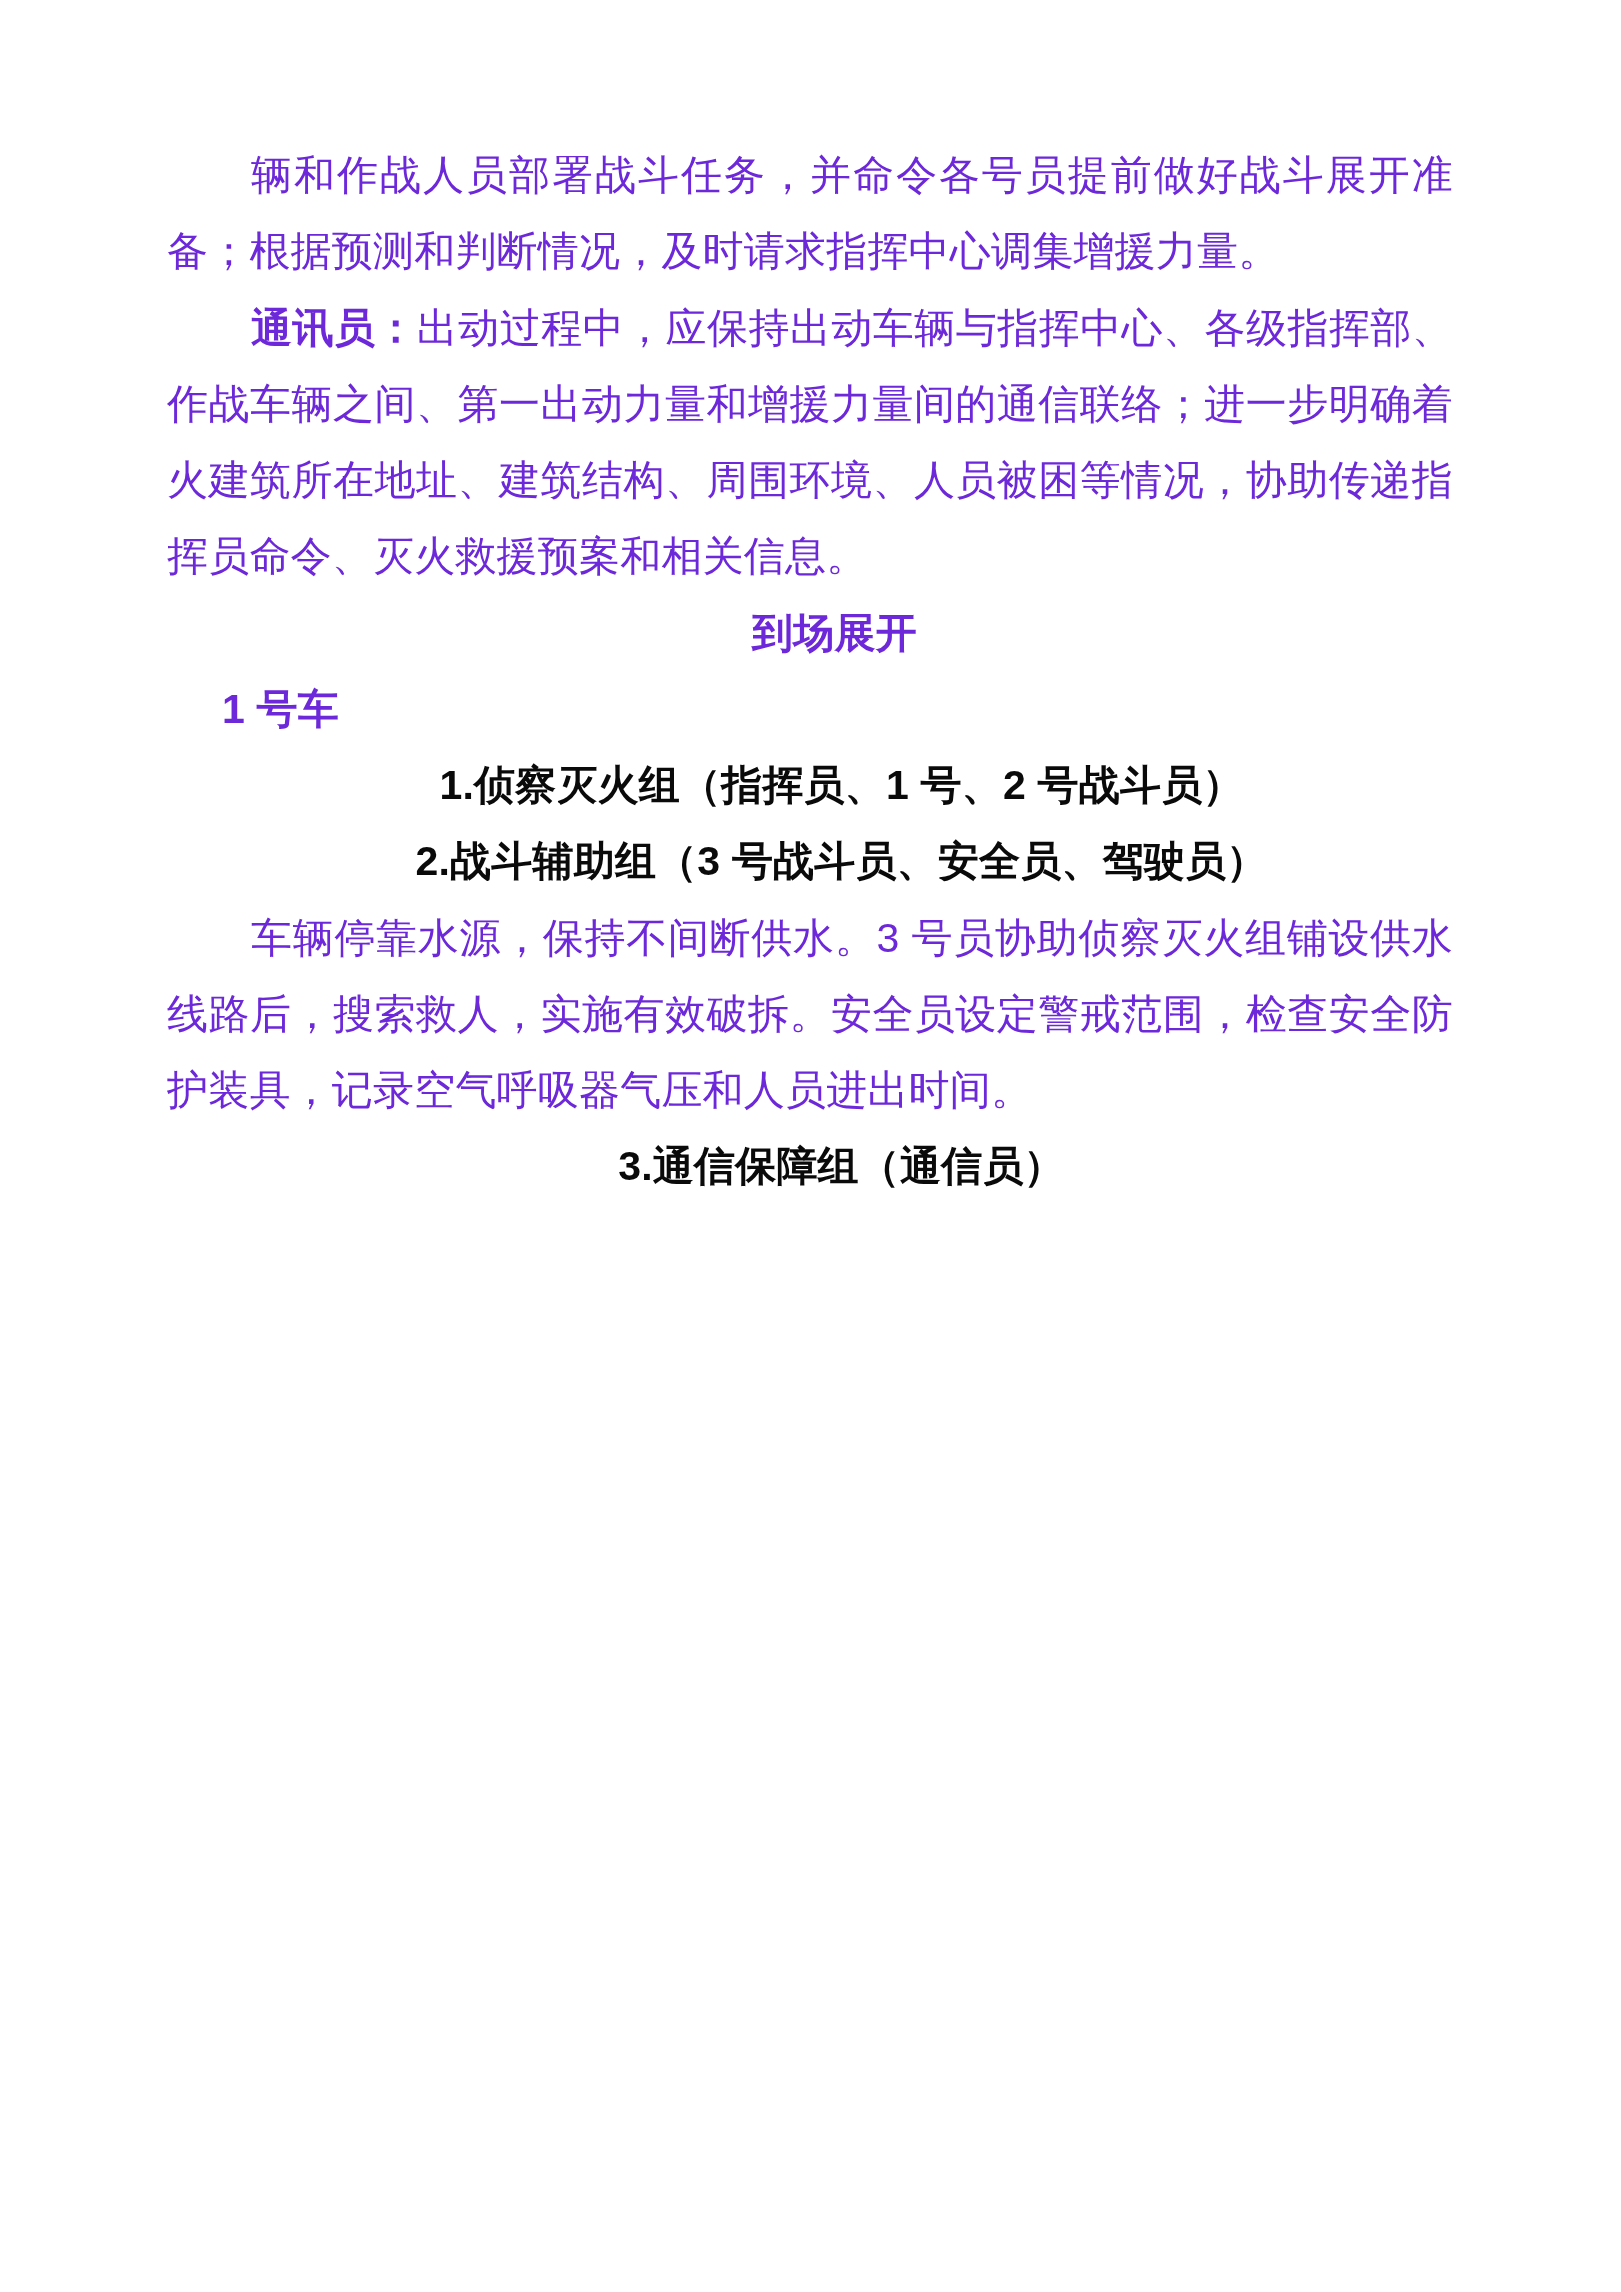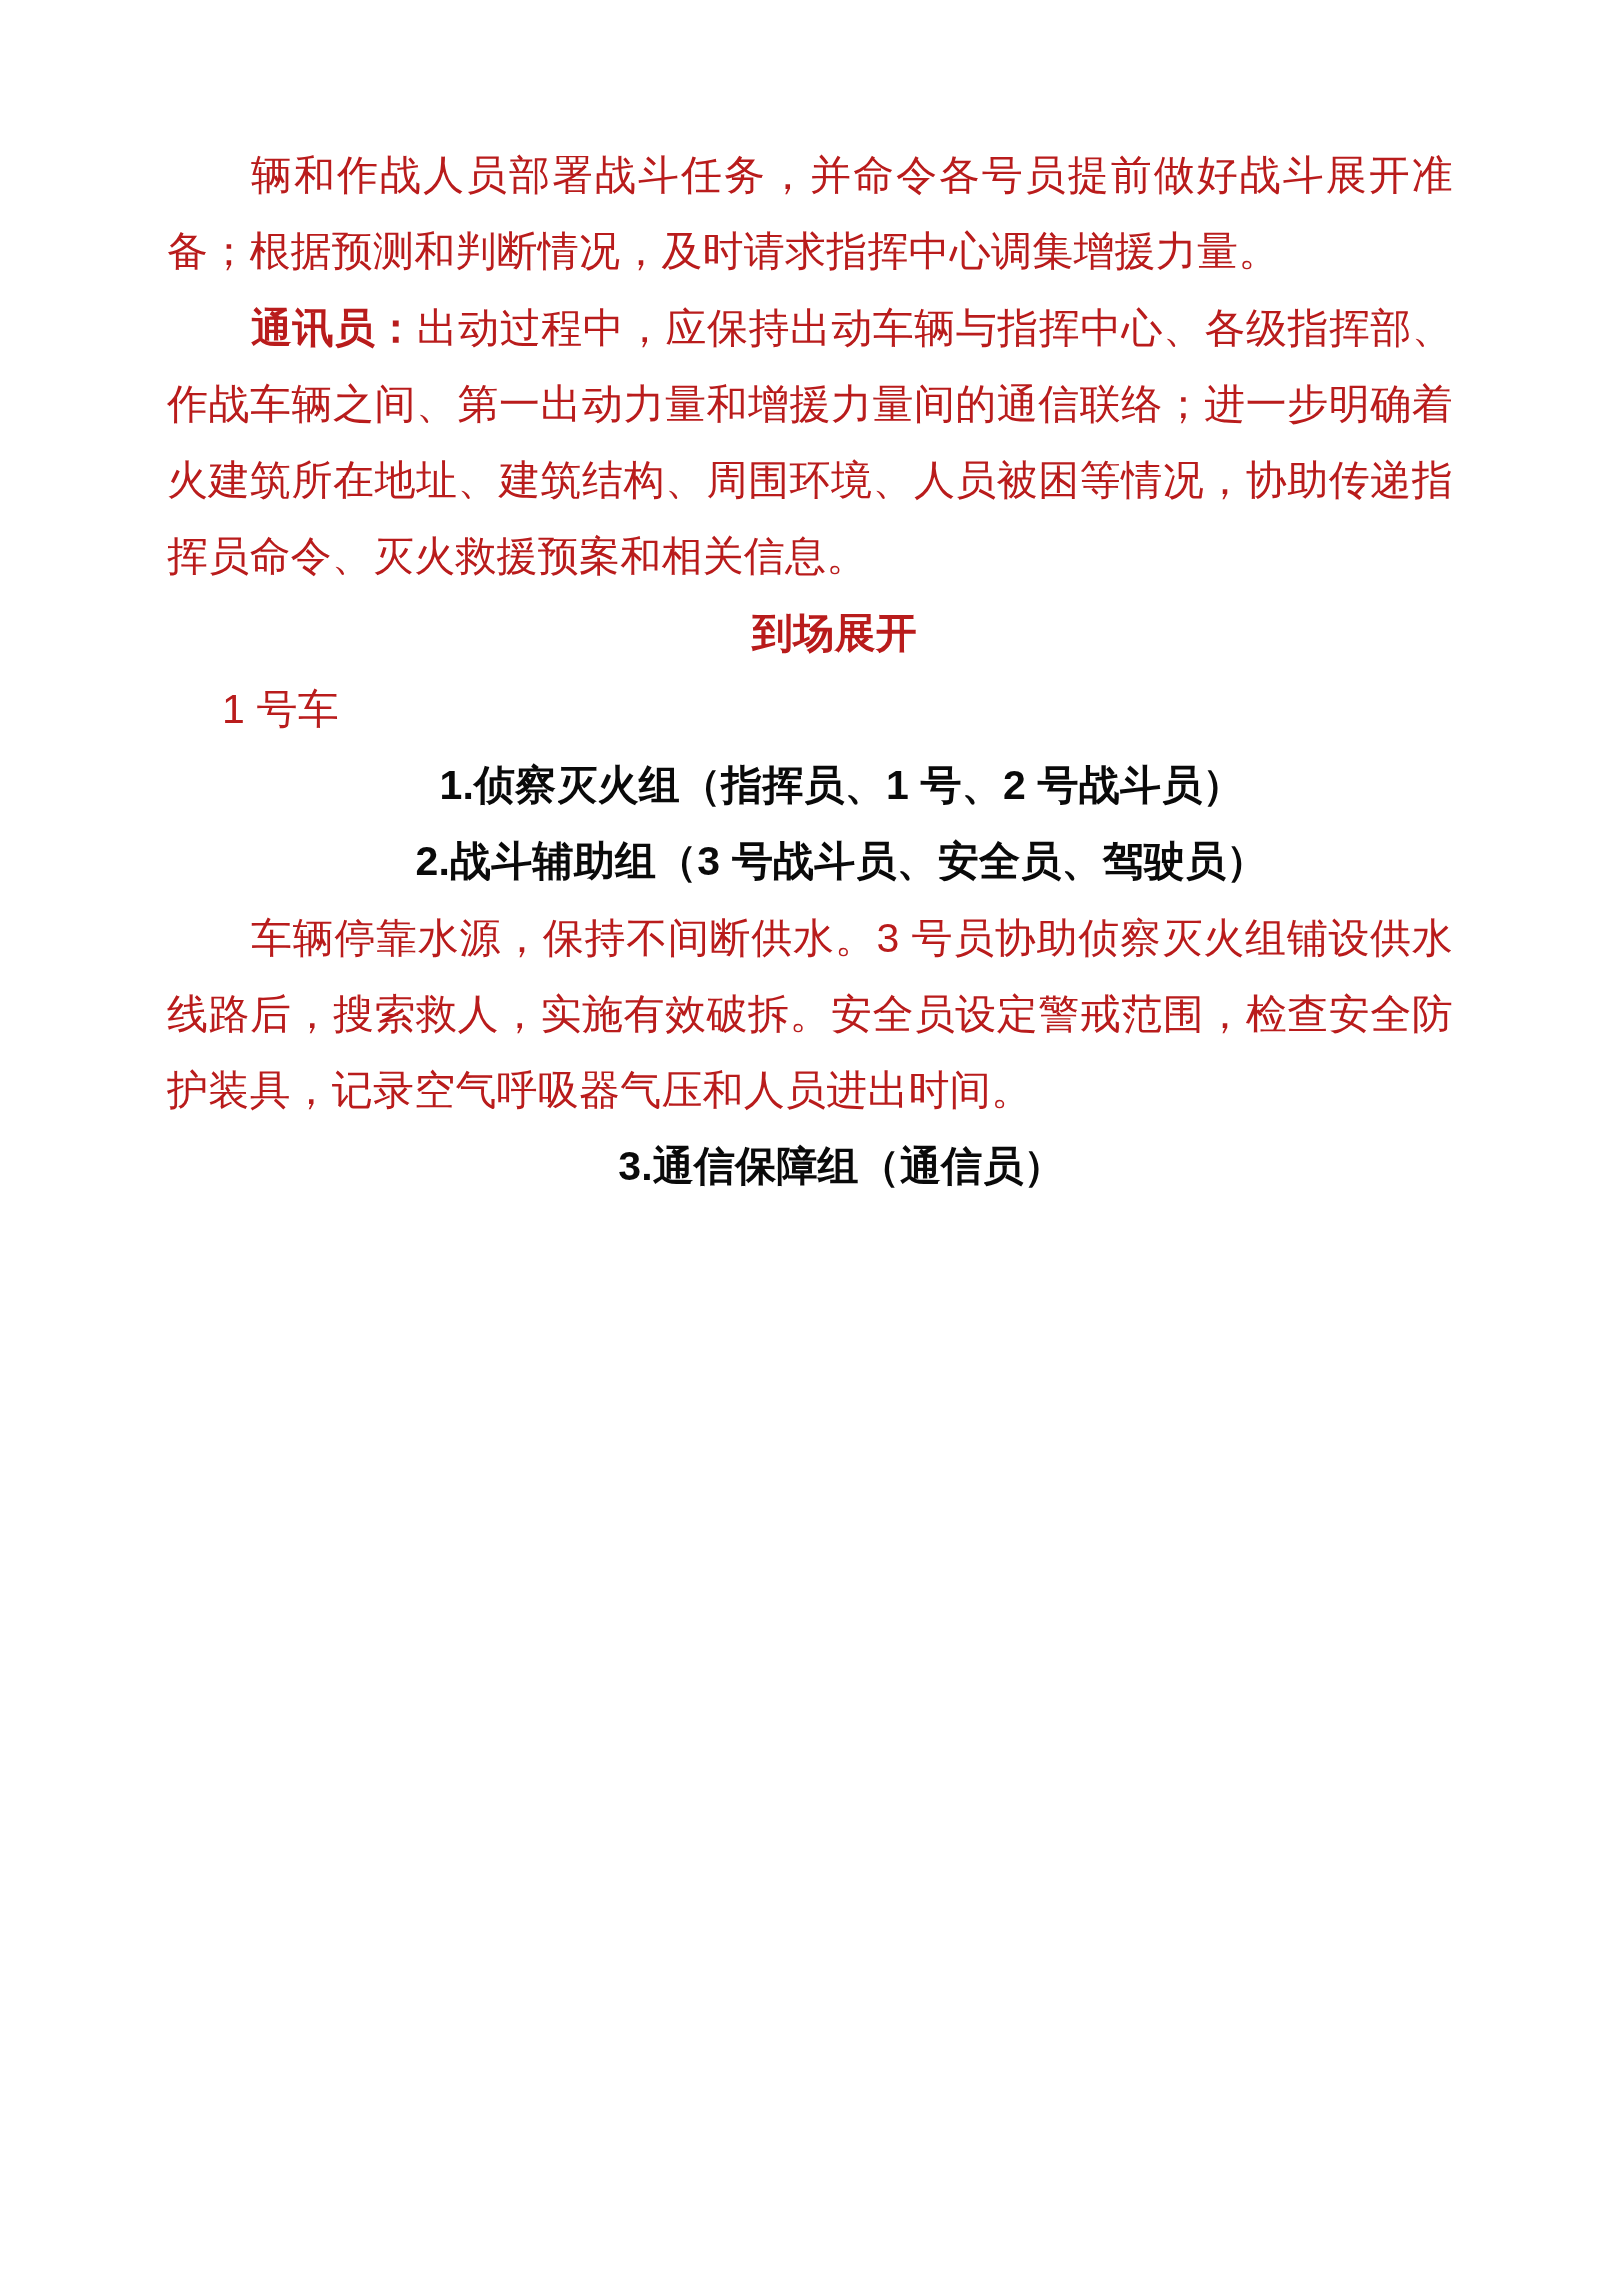--- a/index.html
+++ b/index.html
@@ -20,40 +20,40 @@
   .content {
     position: absolute;
     left: 167px;
     top: 137px;
     width: 1286px;
   }
   .para,
   .heading,
   .subheading {
     font-family: "Liberation Sans", "DejaVu Sans", sans-serif;
-    color: #b91c1c;
+    color: #6d28d9;
     font-size: 41px;
     line-height: 1.86;
     margin: 0;
     text-align: justify;
     text-justify: inter-character;
     letter-spacing: 0.2px;
     word-break: break-all;
     -webkit-font-smoothing: antialiased;
   }
   .para {
     text-indent: 84px;
   }
   .heading {
     font-weight: 700;
     text-indent: 49px;
     text-align: center;
   }
   .subheading {
-    font-weight: 400;
+    font-weight: 700;
     text-indent: 55px;
     text-align: left;
   }
   .group-heading {
     font-family: "Liberation Sans", "DejaVu Sans", sans-serif;
     color: #0a0a0a;
     font-size: 41px;
     line-height: 1.86;
     margin: 0;
     font-weight: 700;

